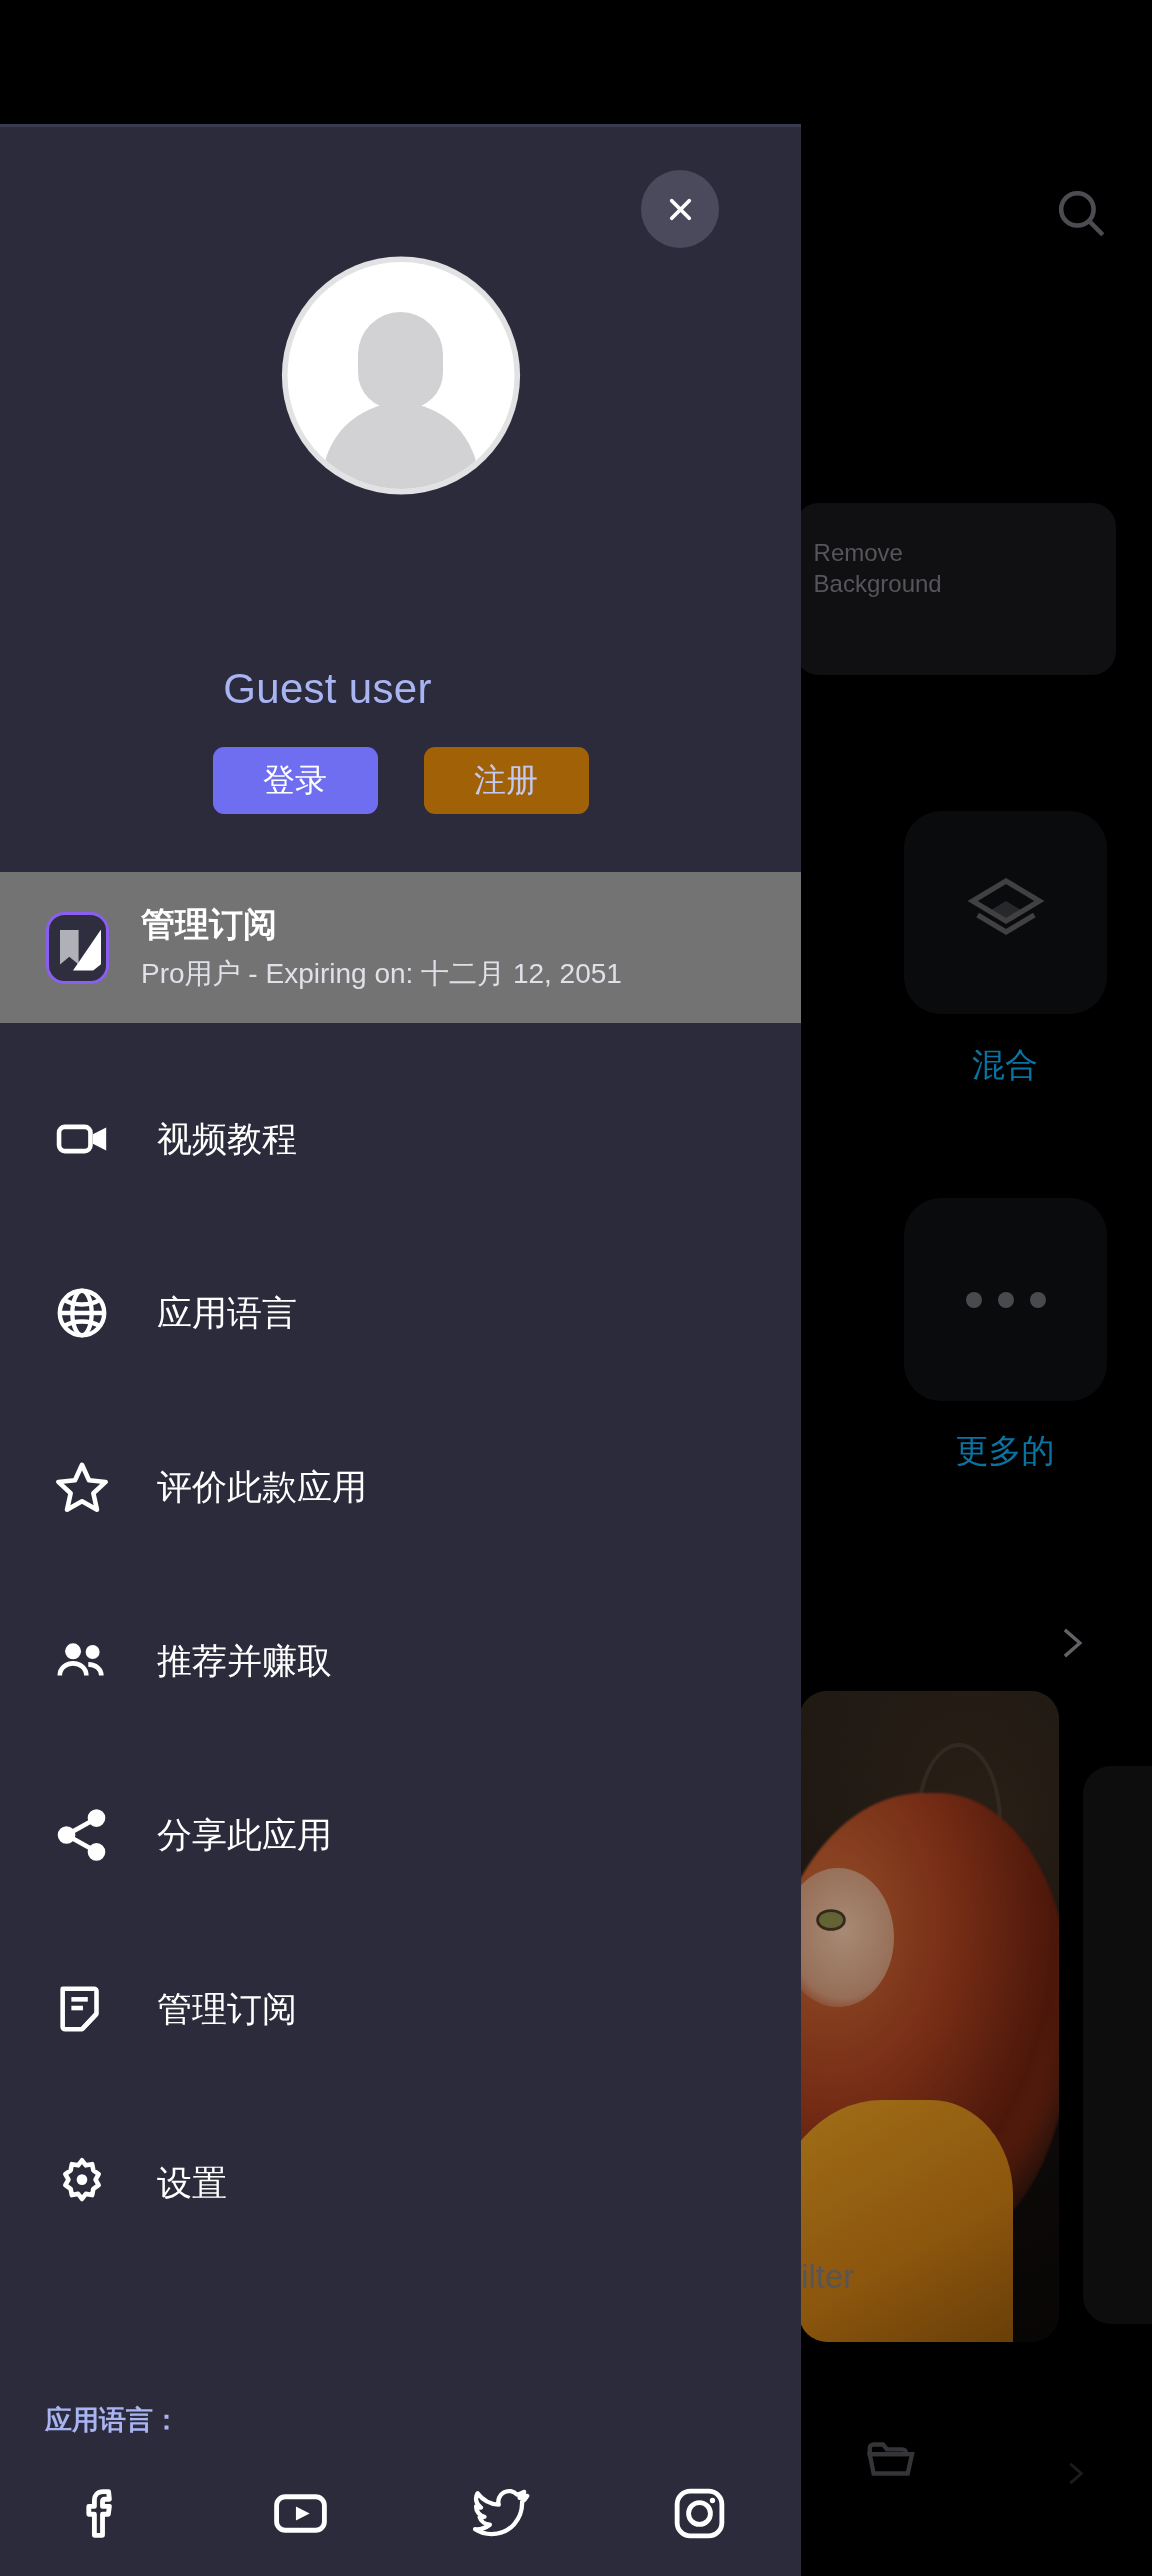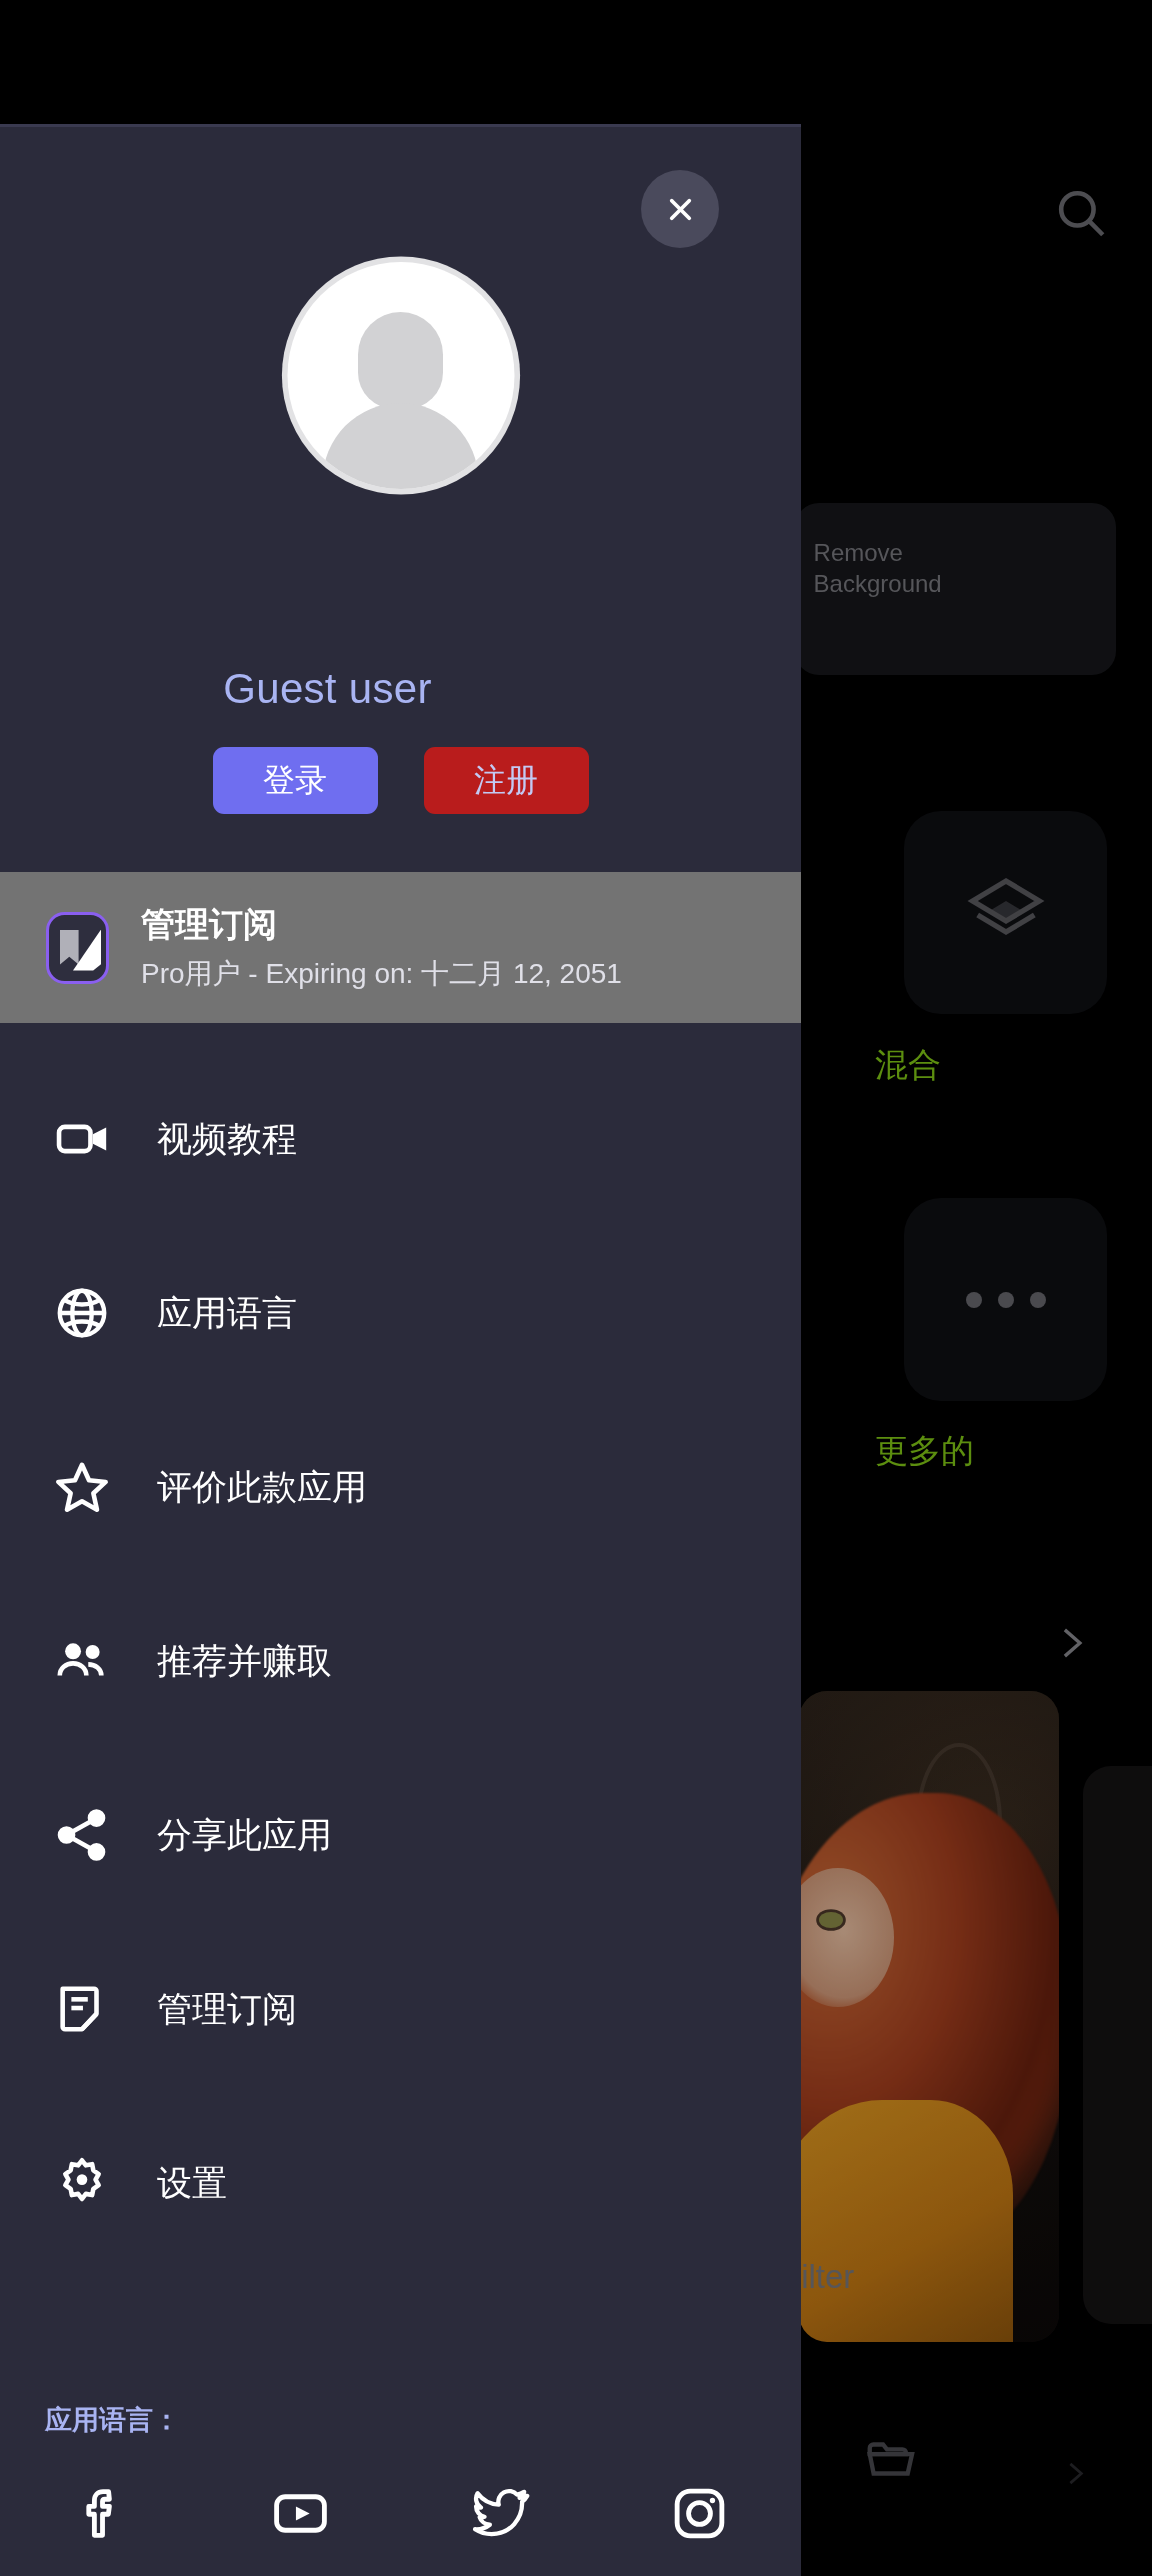--- a/index.html
+++ b/index.html
@@ -34,22 +34,22 @@
     font-size:24px; line-height:1.28; color:#7b7b81; white-space:pre-line;
   }
 
   .tool-tile {
     position:absolute; width:203px; height:203px;
     background:#0f1014; border-radius:37px;
     display:flex; align-items:center; justify-content:center;
     color:#5d5d62;
   }
   .tool-label {
-    position:absolute; width:260px; 
-    font-size:33px; color:#84cc16;
+    position:absolute; width:260px; text-align:center;
+    font-size:33px; color:#0ea5e9;
   }
   #tile-blend { left:904px; top:811px; }
   #label-blend { left:875px; top:1043px; }
   #tile-more  { left:904px; top:1198px; }
   #label-more { left:875px; top:1429px; }
   .tool-tile svg { width:80px; height:80px; }
   .dots { display:flex; gap:16px; }
   .dots i { width:16px; height:16px; border-radius:50%; background:#6a6a70; display:block; }
 
   #bg-chevron {
@@ -154,21 +154,21 @@
 
   #auth-row {
     position:absolute; left:0; top:623px; width:801px;
     display:flex; justify-content:center; gap:46px;
   }
   .auth-btn {
     width:165px; height:67px; border-radius:11px; border:none; cursor:pointer;
     font-size:32px; font-family:inherit;
   }
   #login-button   { background:#6f6ef0; color:#ffffff; }
-  #signup-button  { background:#b91c1c; color:#c3c9f3; }
+  #signup-button  { background:#a16207; color:#c3c9f3; }
 
   #subscription-row {
     position:absolute; left:0; top:748px; width:801px; height:151px;
     background:#737373; display:flex; align-items:center; cursor:pointer;
   }
   #sub-badge {
     width:63px; height:72px; margin-left:46px; flex:none;
     border-radius:18.6px; border:3.7px solid #8a5ff0; background:#2e2e3e;
     position:relative; overflow:hidden;
   }

